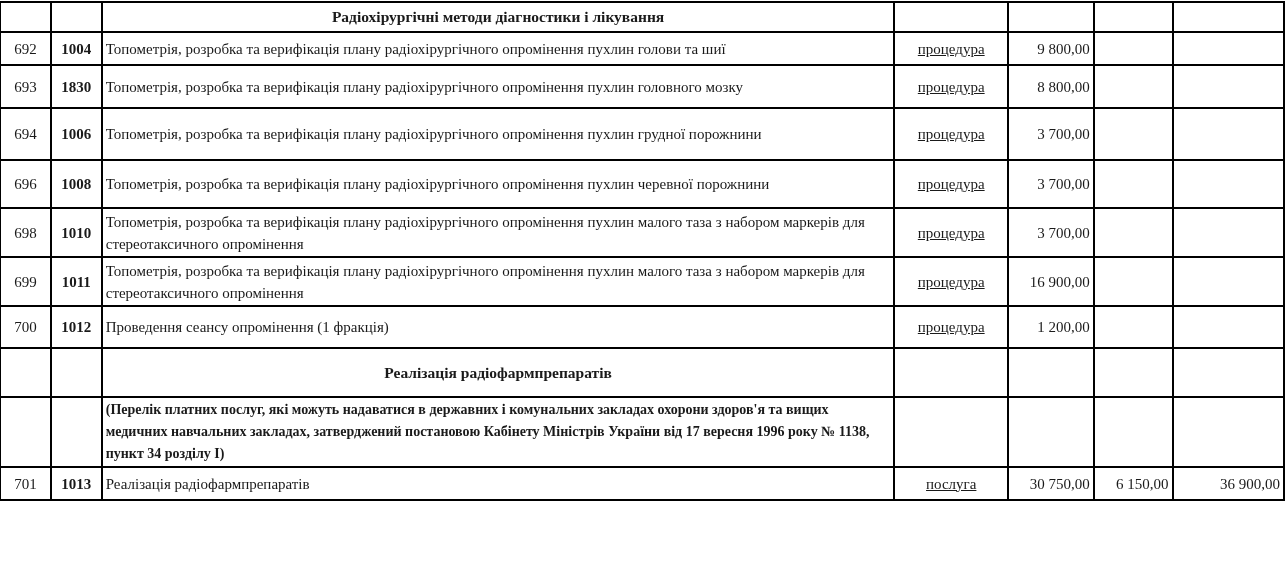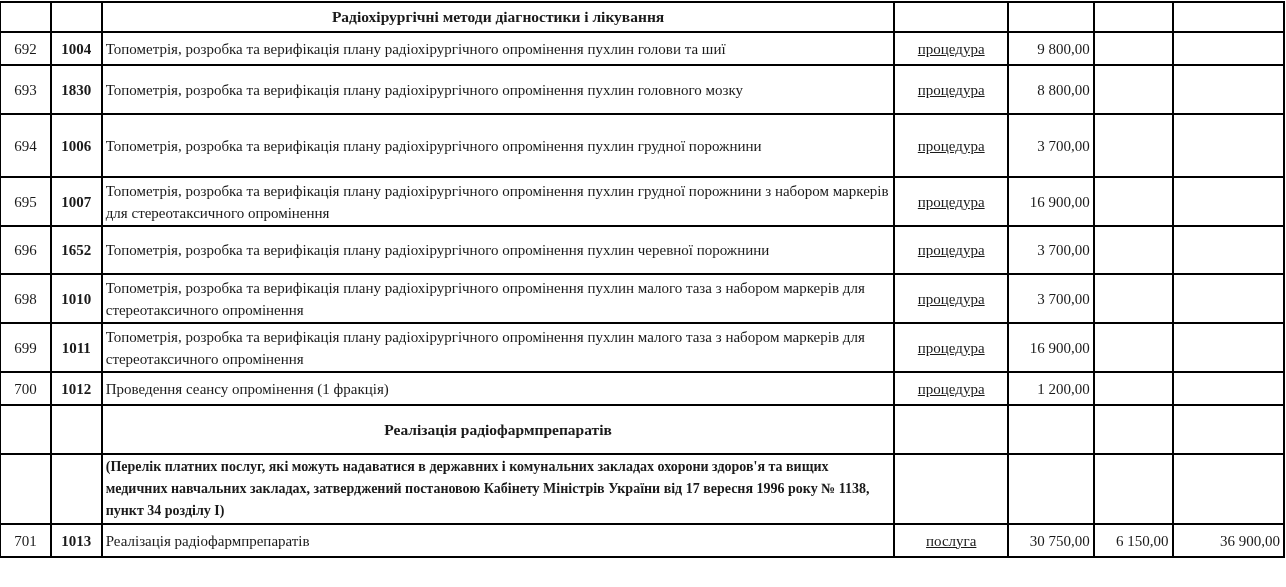--- a/index.html
+++ b/index.html
@@ -57,53 +57,44 @@
     <tr style="height:33px">
       <td class="c-num">692</td>
       <td class="c-code">1004</td>
       <td class="c-desc">Топометрія, розробка та верифікація плану радіохірургічного опромінення пухлин голови та шиї</td>
       <td class="c-unit">процедура</td>
       <td class="c-price">9 800,00</td>
       <td class="c-vat"></td>
       <td class="c-total"></td>
     </tr>
 
-    <tr style="height:49px">
+    <tr style="height:43px">
       <td class="c-num">693</td>
       <td class="c-code">1830</td>
       <td class="c-desc">Топометрія, розробка та верифікація плану радіохірургічного опромінення пухлин головного мозку</td>
       <td class="c-unit">процедура</td>
       <td class="c-price">8 800,00</td>
       <td class="c-vat"></td>
       <td class="c-total"></td>
     </tr>
 
-    <tr style="height:63px">
+    <tr style="height:52px">
       <td class="c-num">694</td>
       <td class="c-code">1006</td>
       <td class="c-desc">Топометрія, розробка та верифікація плану радіохірургічного опромінення пухлин грудної порожнини</td>
       <td class="c-unit">процедура</td>
       <td class="c-price">3 700,00</td>
       <td class="c-vat"></td>
       <td class="c-total"></td>
     </tr>
 
-    <tr style="height:49px">
-      <td class="c-num">695</td>
-      <td class="c-code">1007</td>
-      <td class="c-desc">Топометрія, розробка та верифікація плану радіохірургічного опромінення пухлин грудної порожнини з набором маркерів для стереотаксичного опромінення</td>
-      <td class="c-unit">процедура</td>
-      <td class="c-price">16 900,00</td>
-      <td class="c-vat"></td>
-      <td class="c-total"></td>
-    </tr>
 
     <tr style="height:48px">
       <td class="c-num">696</td>
-      <td class="c-code">1652</td>
+      <td class="c-code">1008</td>
       <td class="c-desc">Топометрія, розробка та верифікація плану радіохірургічного опромінення пухлин черевної порожнини</td>
       <td class="c-unit">процедура</td>
       <td class="c-price">3 700,00</td>
       <td class="c-vat"></td>
       <td class="c-total"></td>
     </tr>
 
 
     <tr style="height:49px">
       <td class="c-num">698</td>
@@ -118,21 +109,21 @@
     <tr style="height:49px">
       <td class="c-num">699</td>
       <td class="c-code">1011</td>
       <td class="c-desc">Топометрія, розробка та верифікація плану радіохірургічного опромінення пухлин малого таза з набором маркерів для стереотаксичного опромінення</td>
       <td class="c-unit">процедура</td>
       <td class="c-price">16 900,00</td>
       <td class="c-vat"></td>
       <td class="c-total"></td>
     </tr>
 
-    <tr style="height:33px">
+    <tr style="height:42px">
       <td class="c-num">700</td>
       <td class="c-code">1012</td>
       <td class="c-desc">Проведення сеансу опромінення (1 фракція)</td>
       <td class="c-unit">процедура</td>
       <td class="c-price">1 200,00</td>
       <td class="c-vat"></td>
       <td class="c-total"></td>
     </tr>
 
     <tr style="height:49px">

